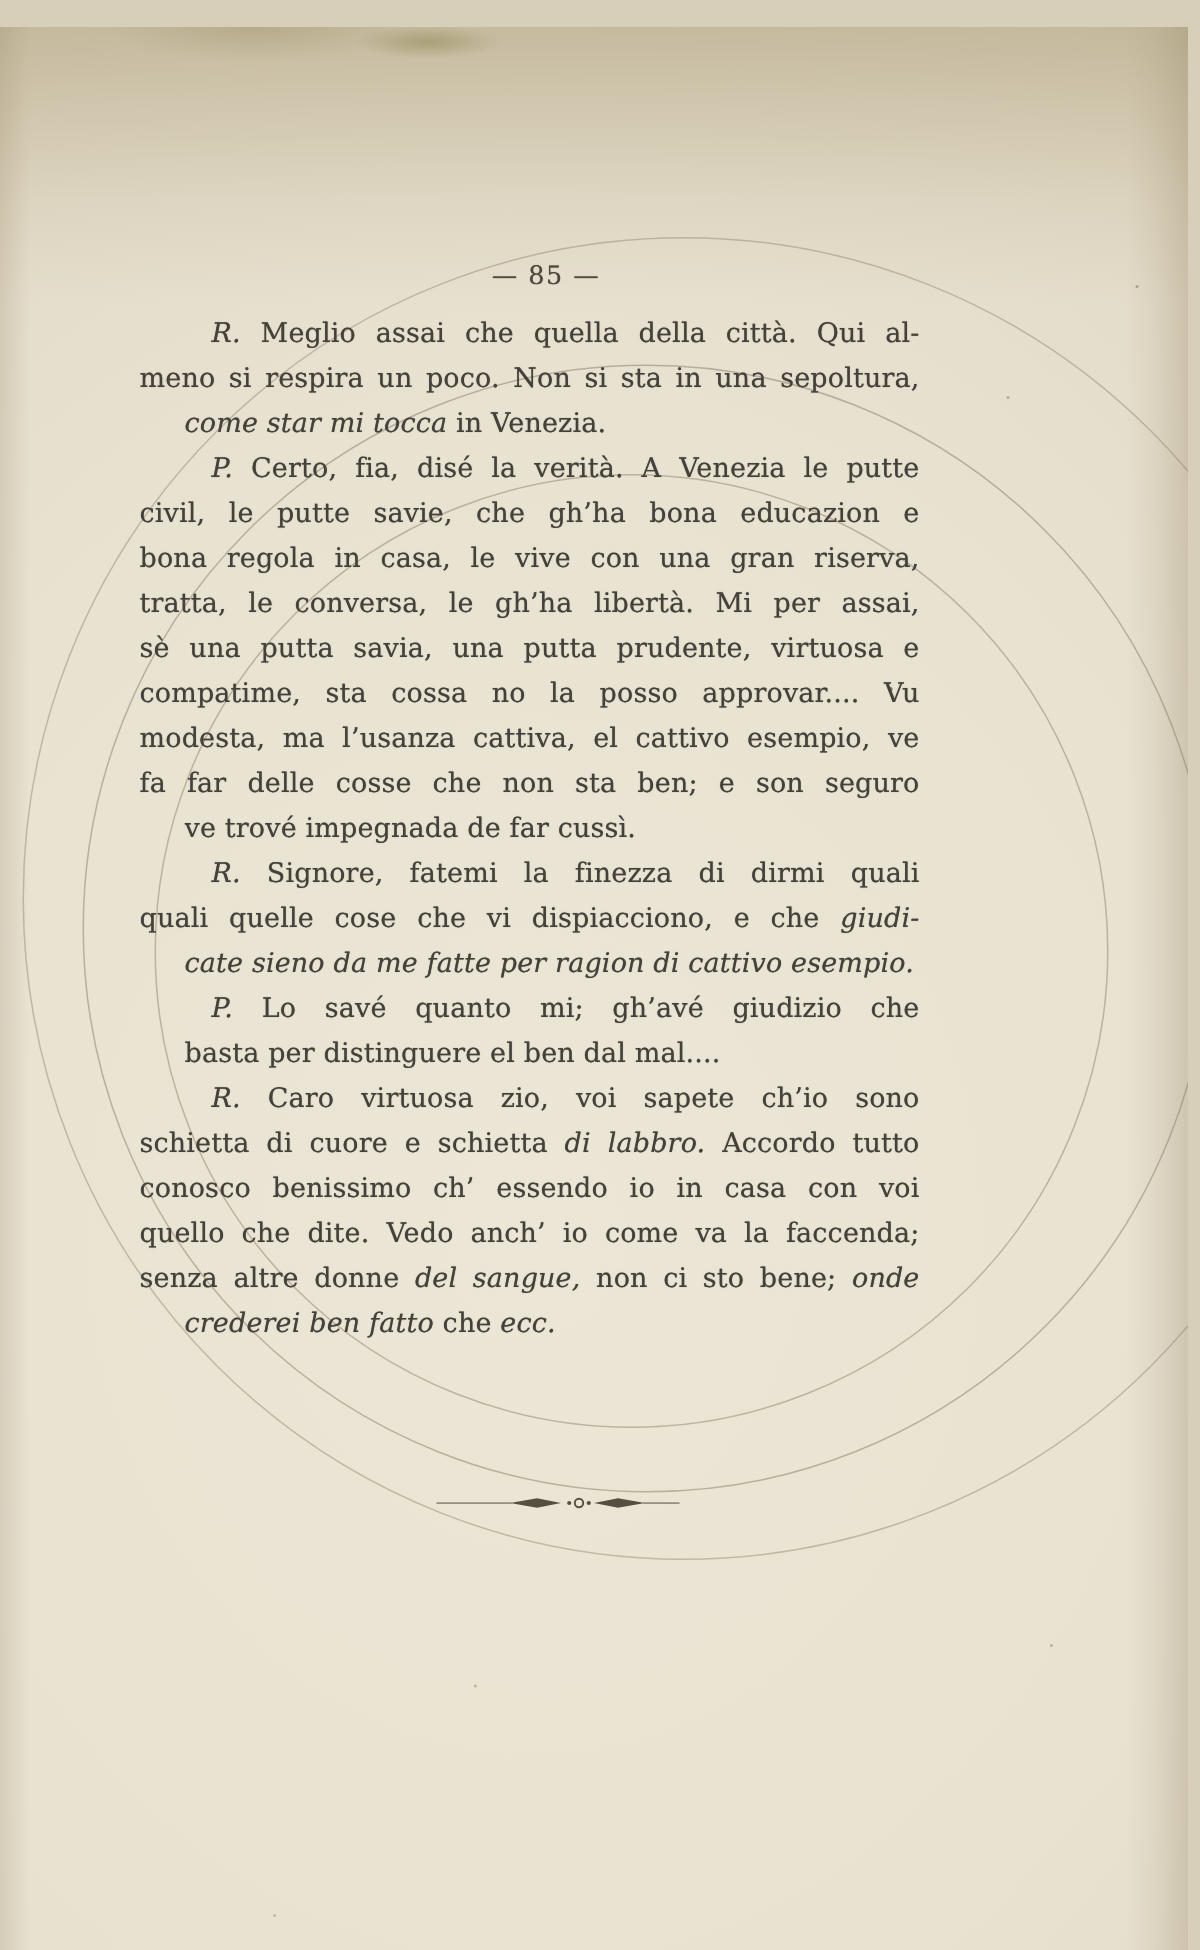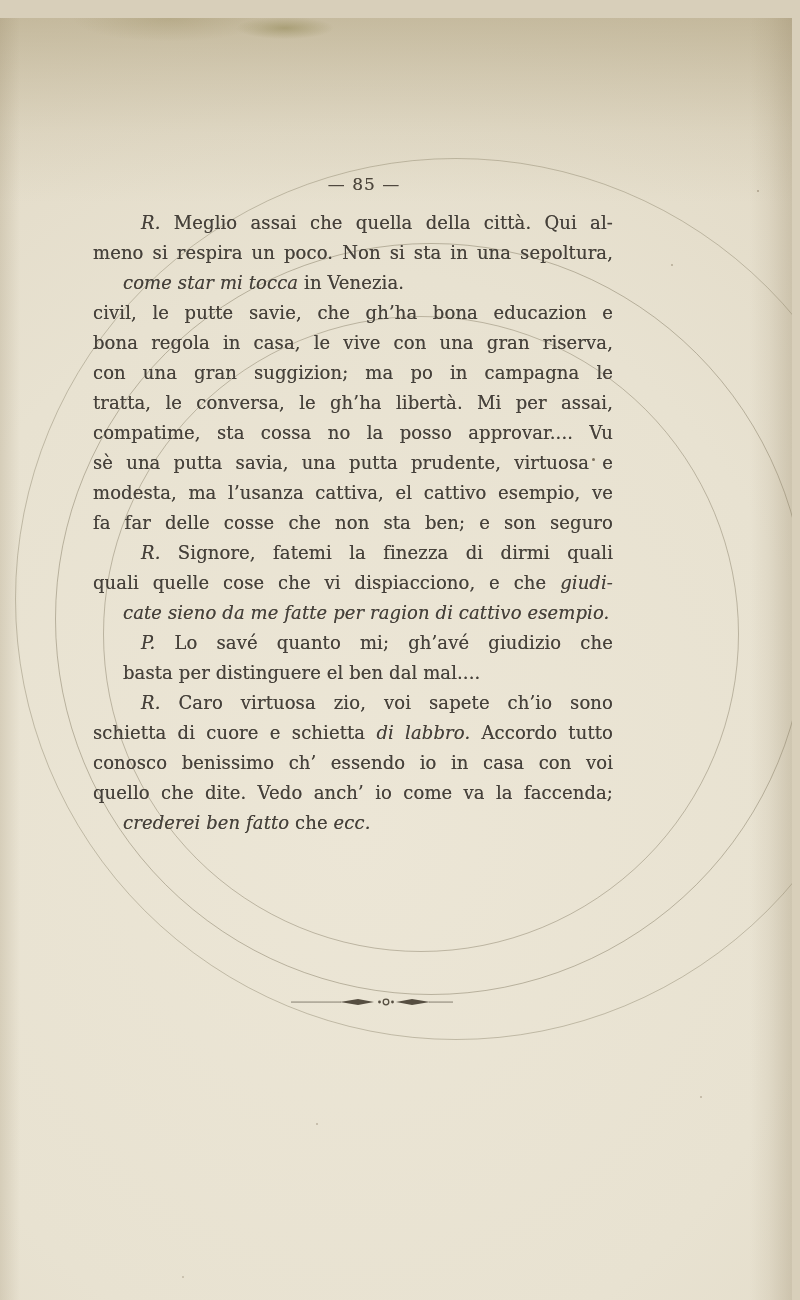--- a/index.html
+++ b/index.html
@@ -91,43 +91,45 @@
 
   <div class="page-number">— 85 —</div>
 
   <div class="text-block">
       <div>
         <div class="line first"><span class="it">R.</span><span> Meglio assai che quella della città. Qui al-</span></div>
         <div class="line"><span>meno si respira un poco. Non si sta in una sepoltura,</span></div>
         <div class="line lastline"><span class="it">come star mi tocca</span><span> in Venezia.</span></div>
       </div>
       <div>
+        <div class="line first"><span class="it">P.</span><span> Certo, fia, disé la verità. A Venezia le putte</span></div>
         <div class="line"><span>civil, le putte savie, che gh’ha bona educazion e</span></div>
         <div class="line"><span>bona regola in casa, le vive con una gran riserva,</span></div>
-        <div class="line"><span>con una gran suggizion; ma po in campagna le</span></div>
         <div class="line"><span>tratta, le conversa, le gh’ha libertà. Mi per assai,</span></div>
+        <div class="line"><span>sè una putta savia, una putta prudente, virtuosa e</span></div>
         <div class="line"><span>compatime, sta cossa no la posso approvar.... Vu</span></div>
-        <div class="line"><span>sè una putta savia, una putta prudente, virtuosa e</span></div>
         <div class="line"><span>modesta, ma l’usanza cattiva, el cattivo esempio, ve</span></div>
         <div class="line"><span>fa far delle cosse che non sta ben; e son seguro</span></div>
+        <div class="line lastline"><span>ve trové impegnada de far cussì.</span></div>
       </div>
       <div>
         <div class="line first"><span class="it">R.</span><span> Signore, fatemi la finezza di dirmi quali</span></div>
         <div class="line"><span>quali quelle cose che vi dispiacciono, e che </span><span class="it">giudi-</span></div>
         <div class="line lastline"><span class="it">cate sieno da me fatte per ragion di cattivo esempio.</span></div>
       </div>
       <div>
         <div class="line first"><span class="it">P.</span><span> Lo savé quanto mi; gh’avé giudizio che</span></div>
         <div class="line lastline"><span>basta per distinguere el ben dal mal....</span></div>
       </div>
       <div>
         <div class="line first"><span class="it">R.</span><span> Caro virtuosa zio, voi sapete ch’io sono</span></div>
         <div class="line"><span>schietta di cuore e schietta </span><span class="it">di labbro.</span><span> Accordo tutto</span></div>
         <div class="line"><span>conosco benissimo ch’ essendo io in casa con voi</span></div>
         <div class="line"><span>quello che dite. Vedo anch’ io come va la faccenda;</span></div>
+        <div class="line"><span>senza altre donne </span><span class="it">del sangue,</span><span> non ci sto bene; </span><span class="it">onde</span></div>
         <div class="line lastline"><span class="it">crederei ben fatto</span><span> che </span><span class="it">ecc.</span></div>
       </div>
     </div>
 
   <div class="divider">
     <svg width="164" height="16" viewBox="0 0 164 16">
       <g fill="#564e41" stroke="none">
         <rect x="1" y="7.6" width="50" height="0.9" opacity="0.75"></rect>
         <polygon points="50,8 68,4.9 84,8 68,11.1"></polygon>
         <circle cx="89.5" cy="8" r="1.4"></circle>

